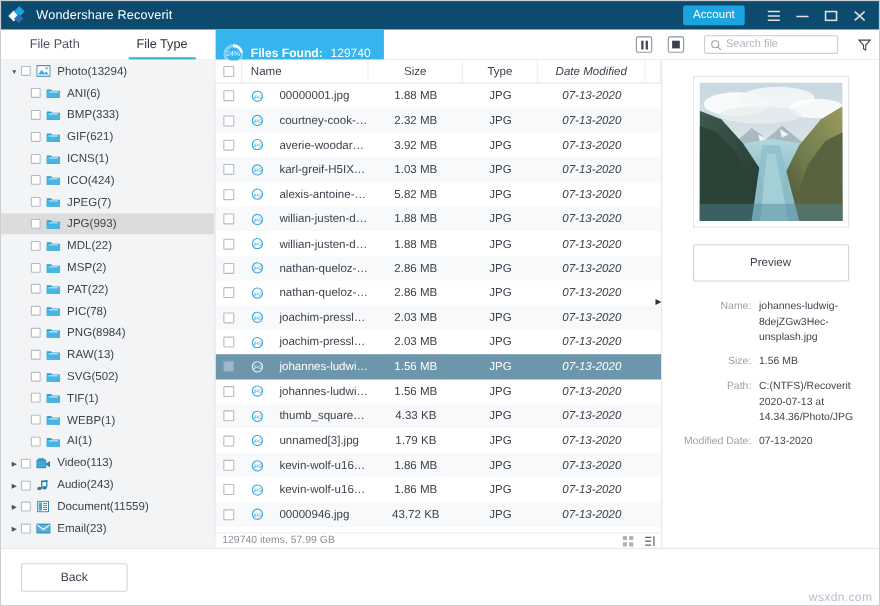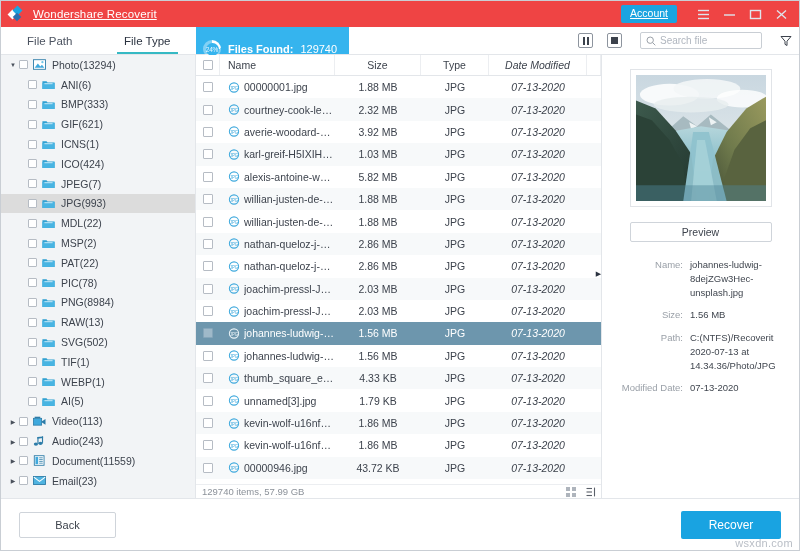--- a/index.html
+++ b/index.html
@@ -13,25 +13,24 @@
     position: relative;
     width: 800px; height: 551px;
     border: 1px solid #c9ced4;
     background: #ffffff;
     display: flex; flex-direction: column;
   }
 
   
   .titlebar {
     height: 26px; min-height: 26px;
-    background: #ef4444;
+    background: #0c4a6e;
     display: flex; align-items: center;
     padding: 0 6px 0 8px;
     color: #ffffff;
-    text-decoration: underline;
   }
   .logo-mark { width: 16px; height: 16px; position: relative; margin-right: 8px; flex: 0 0 auto; }
   .logo-mark i { position: absolute; display: block; }
   .logo-mark i.d1 { width: 7px; height: 7px; background: #ffffff; transform: rotate(45deg); left: 0px; top: 4.5px; }
   .logo-mark i.d2 { width: 7px; height: 7px; background: #1ba4e0; transform: rotate(45deg); left: 5px; top: 1px; }
   .logo-mark i.d3 { width: 6px; height: 6px; background: #2a6fb0; transform: rotate(45deg); left: 5px; top: 8px; }
   .app-title { font-size: 11.5px; letter-spacing: .15px; color: #ffffff; }
   .tb-spacer { flex: 1 1 auto; }
   .account-btn {
     background: #1ba4e0; color: #fff; font-size: 10.5px;
@@ -144,21 +143,21 @@
 
   .lbody { flex: 1 1 auto; overflow: hidden; }
   .frow {
     display: flex; align-items: center; height: 22.4px;
     font-size: 10.5px; color: #3d434d; cursor: default;
   }
   .frow:nth-child(even) { background: #f7f9fa; }
   .frow.sel { background: #6d96ad; color: #ffffff; }
   .frow.sel .cbx { background: #9fb9c9; border-color: #86a6ba; }
   .frow .cell { display: flex; align-items: center; height: 100%; overflow: hidden; }
-  .frow .c-name { gap: 4px; }
+  .frow .c-name { gap: 14px; }
   .frow .c-size, .frow .c-type, .frow .c-date { justify-content: center; }
   .fname { overflow: hidden; text-overflow: ellipsis; white-space: nowrap; }
   .jpgicon { width: 12px; height: 11px; flex: 0 0 auto; display: block; }
 
   .lfoot {
     height: 14px; min-height: 14px; display: flex; align-items: center;
     font-size: 9.5px; color: #8b9199; padding-left: 6px;
     border-top: 1px solid #eceef1; background: #fff;
   }
   .lfoot .grow { flex: 1 1 auto; }
@@ -178,21 +177,21 @@
     border-left: 1px solid #e3e6ea;
     background: #fff; padding: 14px 14px 0 14px;
     display: flex; flex-direction: column;
   }
   .thumb-frame {
     width: 142px; height: 138px; border: 1px solid #e1e4e8; background: #fff;
     margin: 0 auto; padding: 5px; display: flex; align-items: center; justify-content: center;
   }
   .thumb { width: 100%; height: 100%; display: block; }
   .preview-btn {
-    margin: 15px auto 0 auto; width: 142px; height: 20px;
+    margin: 15px auto 0 auto; width: 142px; height: 34px;
     border: 1px solid #cfd4da; background: #fff; border-radius: 2px;
     font-size: 10.5px; color: #3d434d; cursor: pointer;
     display: flex; align-items: center; justify-content: center;
     font-family: "Liberation Sans", sans-serif;
   }
   .meta { margin-top: 16px; font-size: 9.5px; color: #3d434d; }
   .meta-row { display: flex; margin-bottom: 9px; line-height: 1.45; }
   .meta-k { width: 74px; min-width: 74px; text-align: right; color: #9aa0a8; padding-right: 7px; }
   .meta-v { flex: 1 1 auto; word-break: break-word; color: #40464f; }
 
@@ -493,21 +492,21 @@
         </div>
         <div class="tree-row">
           <span class="caret none"></span>
           <span style="width:9px;flex:0 0 auto"></span>
           <span class="cbx"></span>
           <svg class="ic" viewBox="0 0 16 13">
             <path d="M0.5 2.5h5l1.4 1.6H15.5v8H0.5z" fill="#2f9fd0"></path>
             <path d="M0.5 4.6h15v7.4H0.5z" fill="#48b4e2"></path>
             <path d="M3 4.6h10v1.6H3z" fill="#ffffff" opacity=".55"></path>
           </svg>
-          <span>AI(5)</span>
+          <span>AI(1)</span>
         </div>
         <div class="tree-row">
           <span class="caret right"></span>
           <span class="cbx"></span>
           <svg class="ic" viewBox="0 0 16 13">
             <rect x="0.6" y="2.6" width="10" height="8.4" fill="#3fa9dd" stroke="#2d7ca8" stroke-width="1"></rect>
             <path d="M11 6.2 L15.4 3.4 v7 L11 7.8z" fill="#2d7ca8"></path>
             <rect x="2" y="0.6" width="7" height="1.6" fill="#2d7ca8"></rect>
           </svg>
           <span>Video(113)</span>
@@ -959,16 +958,15 @@
             <span class="meta-k">Modified Date:</span>
             <span class="meta-v">07-13-2020</span>
           </div>
         </div>
     </div>
   </div>
 
   <div class="footer">
     <div class="back-btn">Back</div>
     <span class="foot-spacer"></span>
-    <div class="recover-btn">Recover</div>
     <span class="watermark">wsxdn.com</span>
   </div>
 </div>
 
 </body></html>

